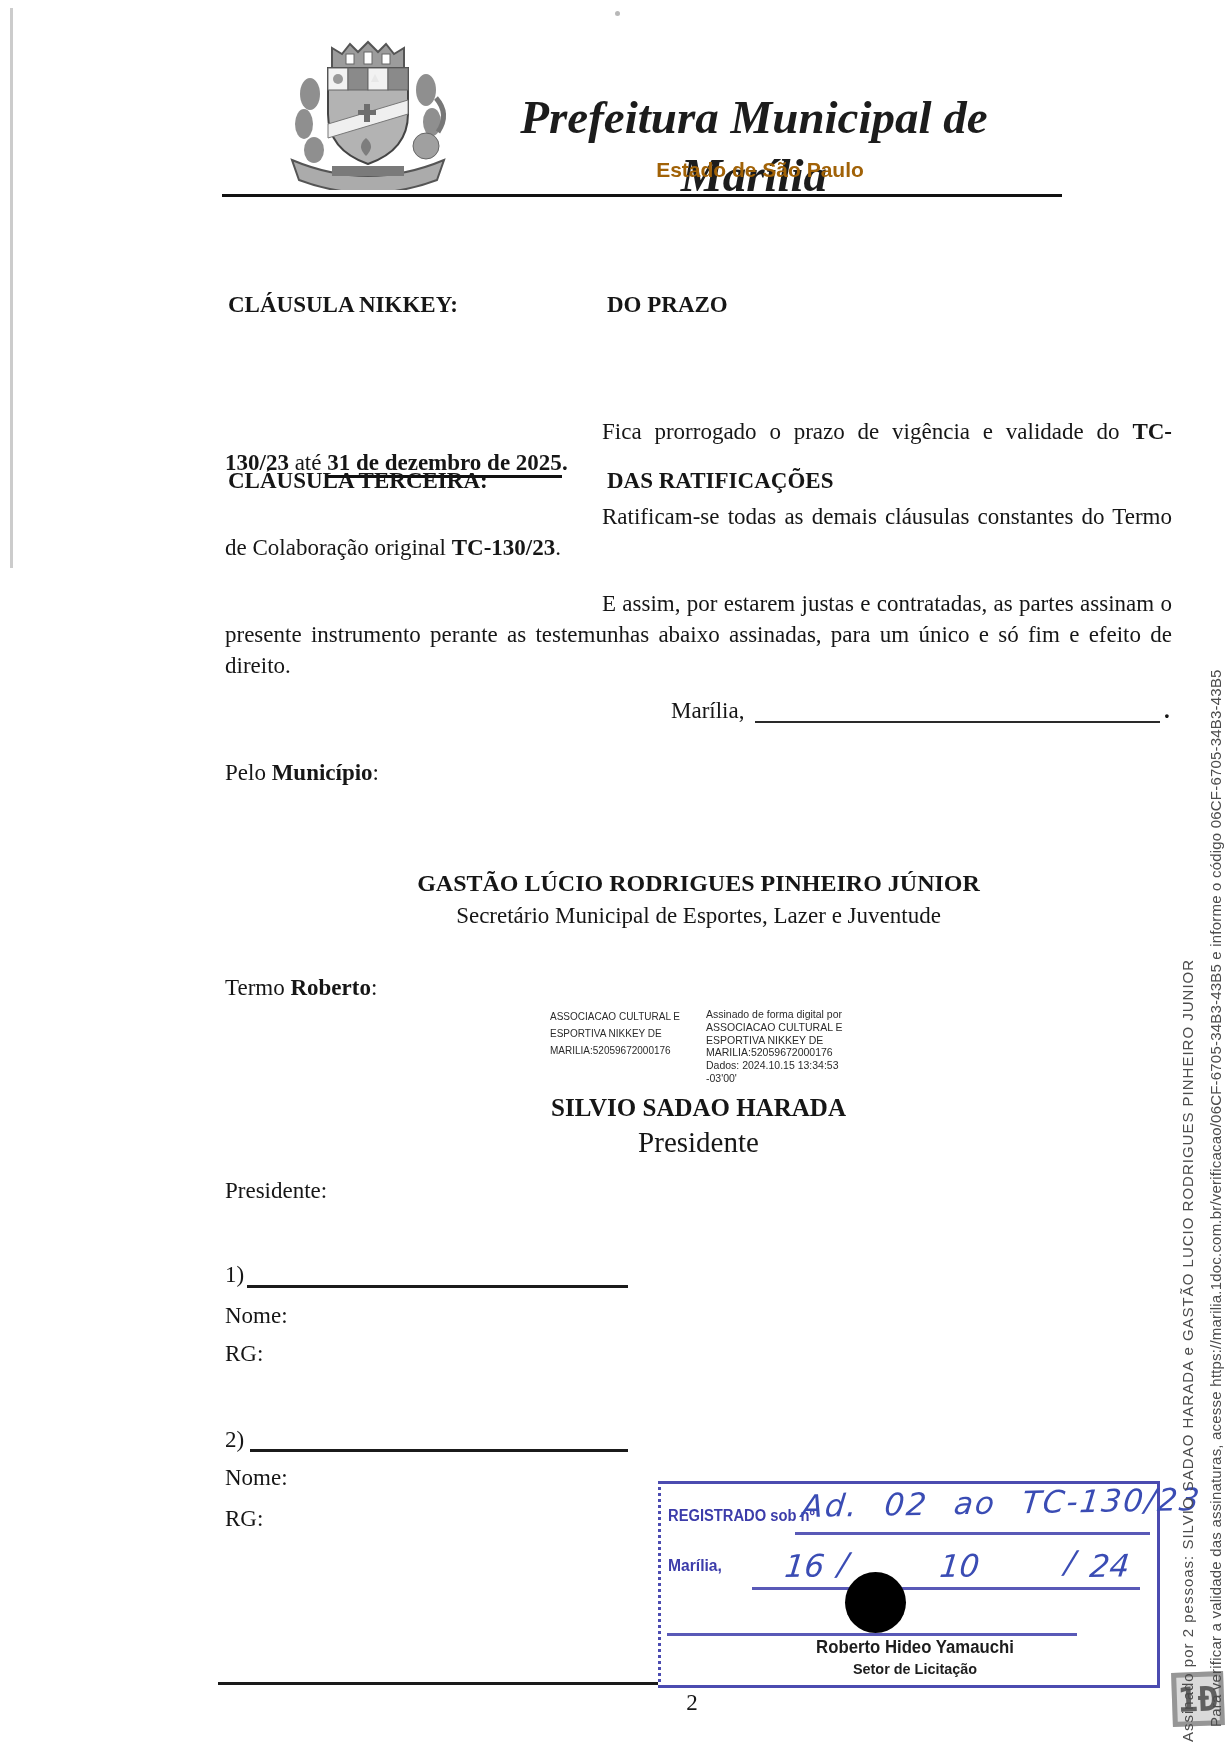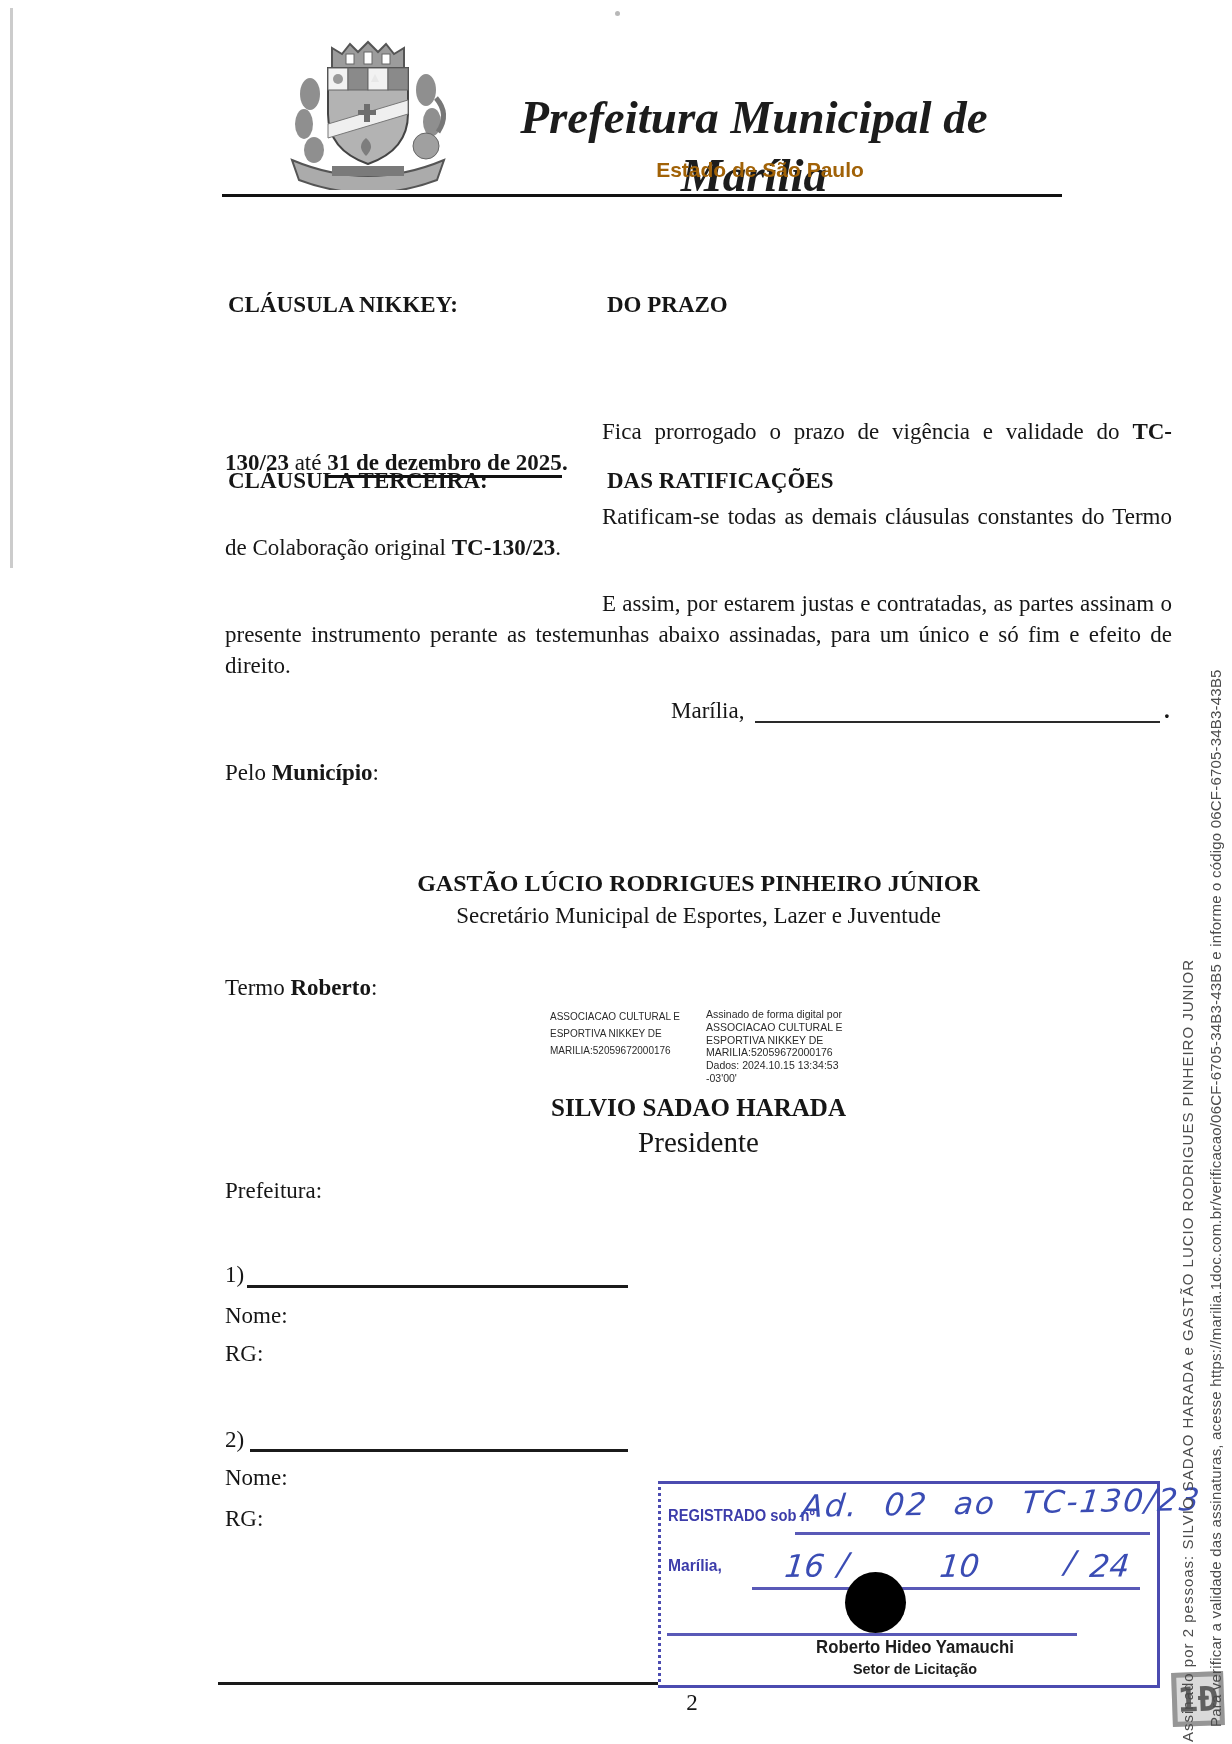--- a/index.html
+++ b/index.html
@@ -145,21 +145,21 @@
   <div class="abs center-line sec-role">Secretário Municipal de Esportes, Lazer e Juventude</div>
 
   <div class="abs label-line" style="top:975px;"><span>Termo </span><span class="b">Roberto</span><span>:</span></div>
 
   <div class="abs digsig-subject">ASSOCIACAO CULTURAL E ESPORTIVA NIKKEY DE MARILIA:52059672000176</div>
   <div class="abs digsig-details">Assinado de forma digital por ASSOCIACAO CULTURAL E ESPORTIVA NIKKEY DE MARILIA:52059672000176 Dados: 2024.10.15 13:34:53 -03'00'</div>
 
   <div class="abs center-line pres-name">SILVIO SADAO HARADA</div>
   <div class="abs center-line pres-role">Presidente</div>
 
-  <div class="abs label-line" style="top:1178px;">Prefeitura:</div>
+  <div class="abs label-line" style="top:1178px;">Presidente:</div>
 
   <span class="abs witness-num" style="left:225px; top:1262px;">1)</span>
   <div class="abs witness-rule" style="left:247px; top:1285px; width:381px;"></div>
   <div class="abs label-line" style="top:1303px;">Nome:</div>
   <div class="abs label-line" style="top:1341px;">RG:</div>
 
   <span class="abs witness-num" style="left:225px; top:1427px;">2)</span>
   <div class="abs witness-rule" style="left:250px; top:1449px; width:378px;"></div>
   <div class="abs label-line" style="top:1465px;">Nome:</div>
   <div class="abs label-line" style="top:1506px;">RG:</div>

